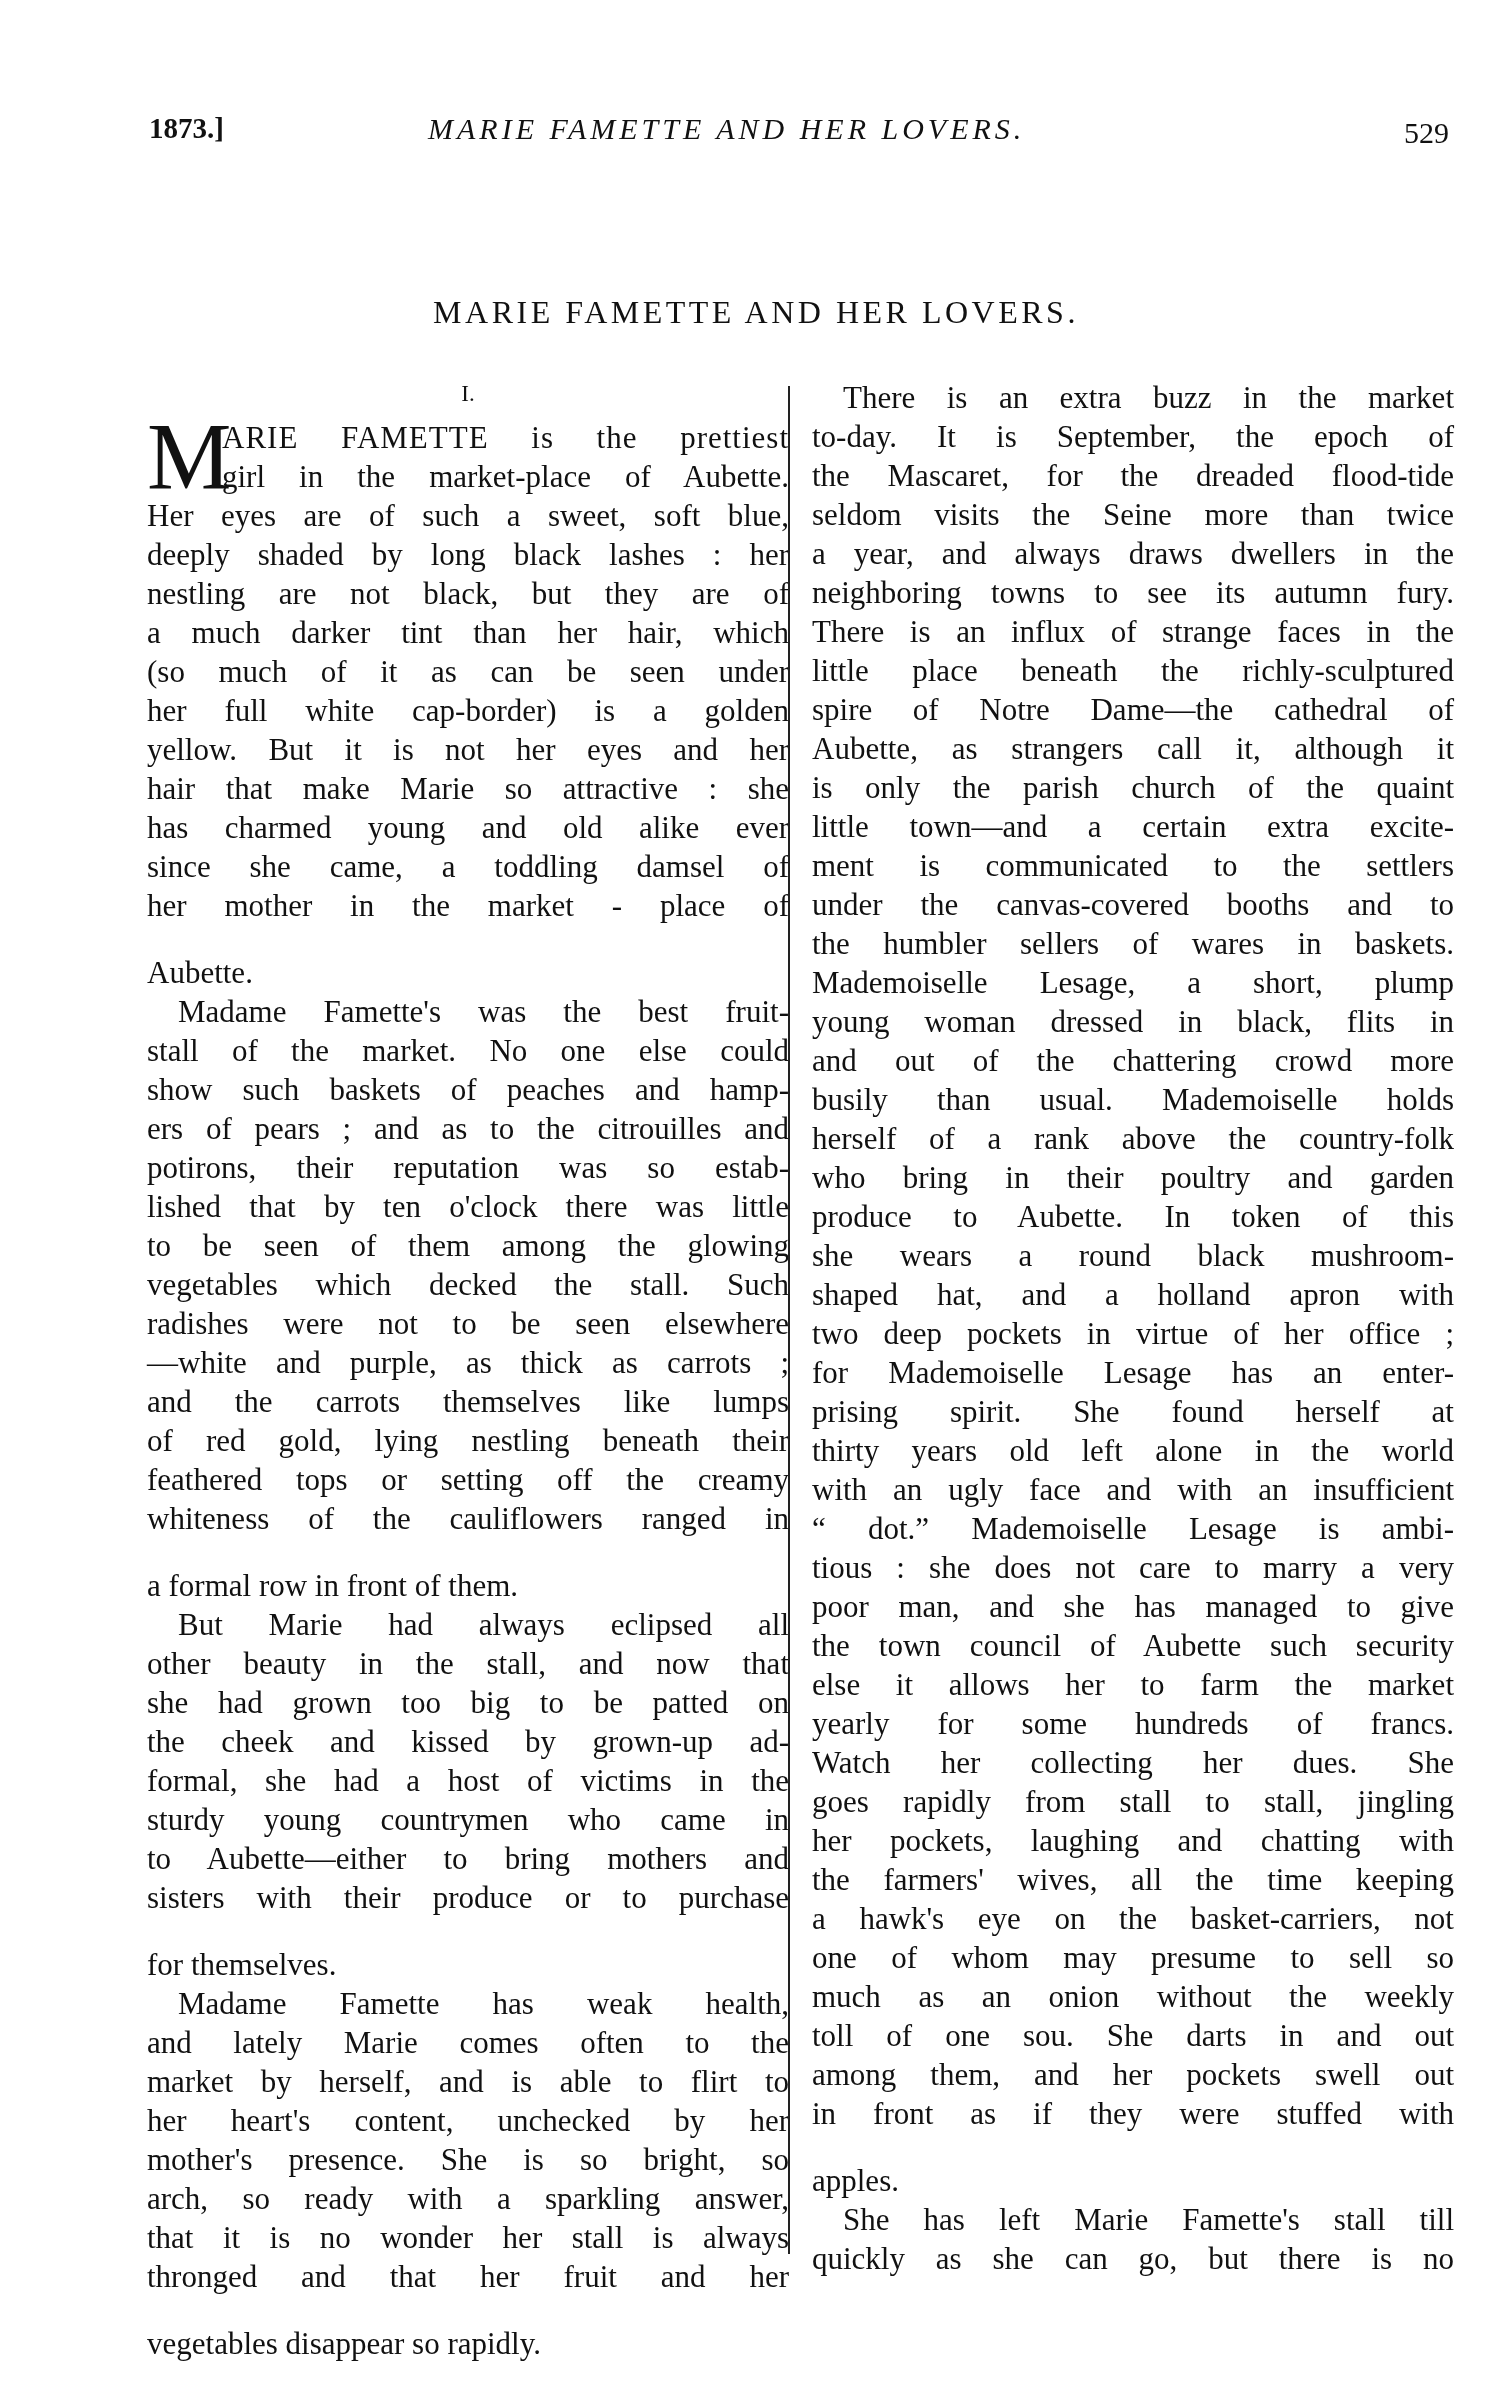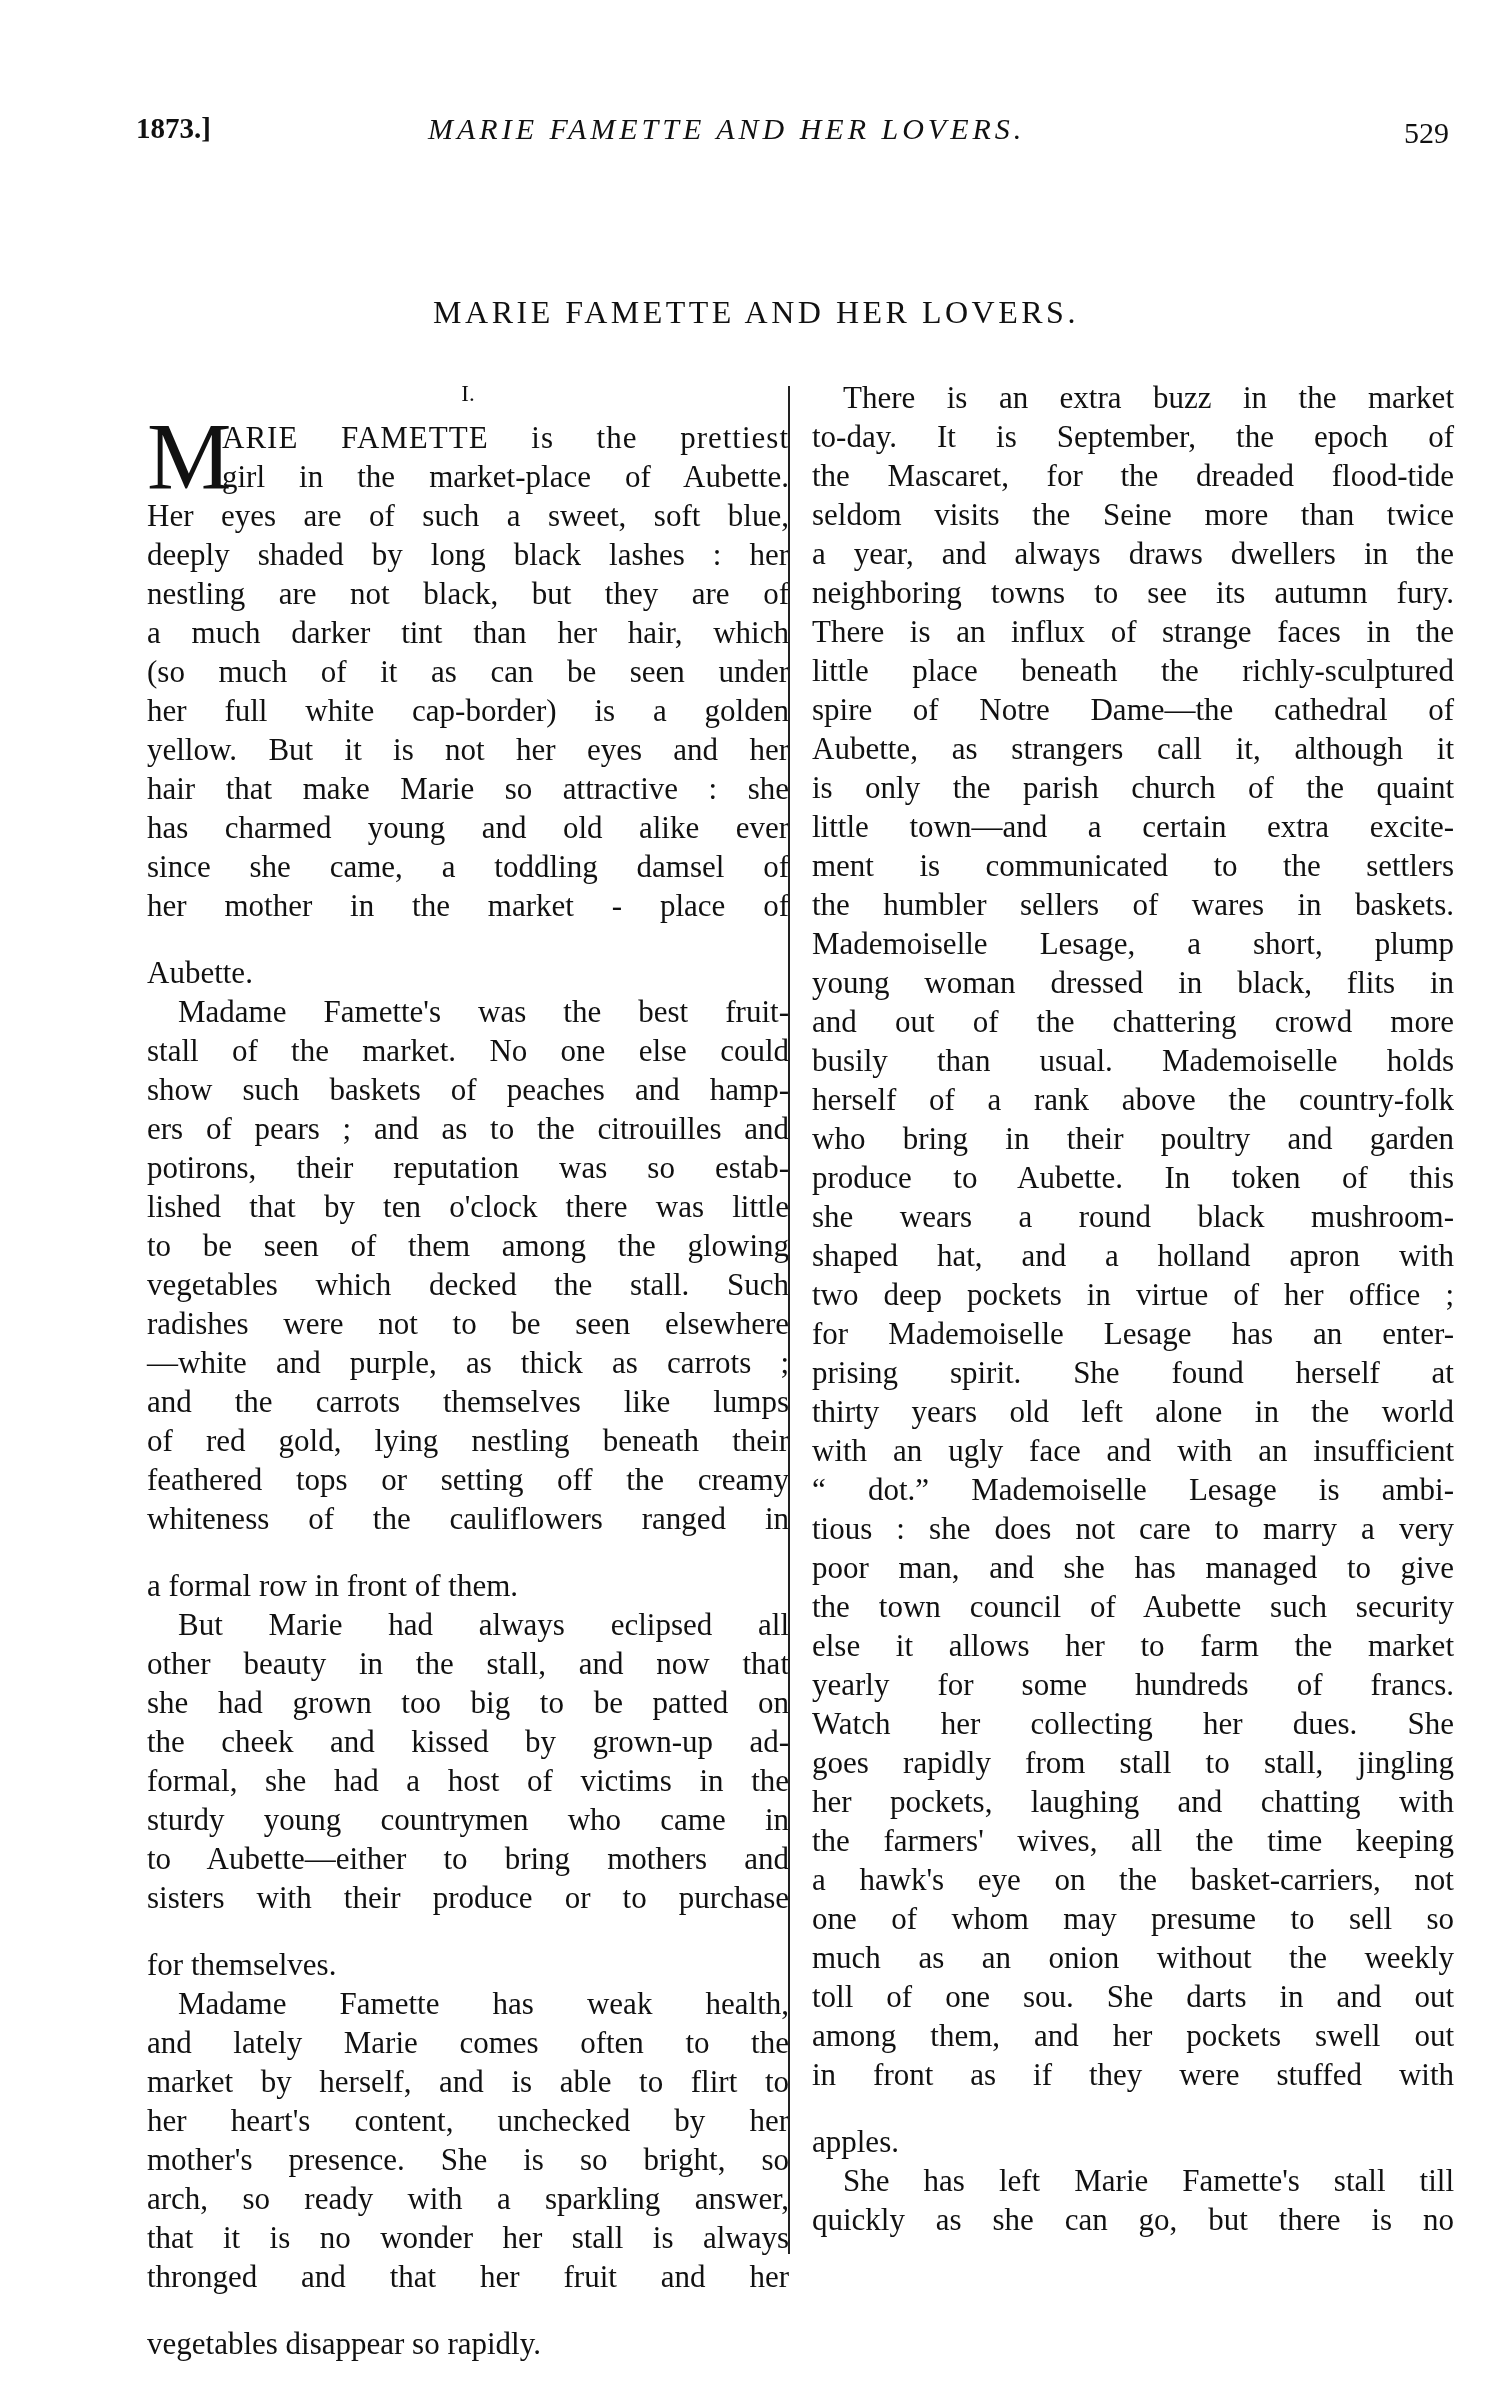--- a/index.html
+++ b/index.html
@@ -1,21 +1,21 @@
 <!DOCTYPE html>
 <html style="font-size:8px"><head>
   <meta charset="utf-8">
   <style>
     html, body { margin: 0; padding: 0; background: #ffffff; }
     body {
       width: 1512px; height: 2401px; position: relative; overflow: hidden;
       font-family: "Liberation Serif", "DejaVu Serif", serif; color: #111111;
     }
     .running-head { position: absolute; top: 112px; left: 0; width: 1512px; height: 40px; }
-    .rh-left { position: absolute; left: 136px; top: 0; font-size: 29px; font-weight: bold; }
+    .rh-left { position: absolute; left: 149px; top: 0; font-size: 29px; font-weight: bold; }
     .rh-center { position: absolute; left: 428px; top: 0; font-size: 30px; font-style: italic; letter-spacing: 4px; }
     .rh-right { position: absolute; left: 1404px; top: 4px; font-size: 30px; }
     .article-title { position: absolute; top: 294px; left: 0; width: 1512px; text-align: center; font-size: 32px; letter-spacing: 3.5px; }
     .col { position: absolute; top: 369px; width: 642px; font-size: 31px; line-height: 39px; }
     .col-left { left: 147px; }
     .col-right { left: 812px; top: 378px; }
     .col-rule { position: absolute; left: 788px; top: 386px; width: 2px; height: 1868px; background: #222222; }
     .section-num { text-align: center; height: 39px; font-size: 23px; line-height: 30px; padding-top: 10px; }
     .line { display: block; text-align: justify; text-align-last: justify; white-space: nowrap; height: 39px; overflow: visible; }
     .line.last { text-align-last: left; margin-top: 28px; }
@@ -102,20 +102,21 @@
       <span class="line">seldom visits the Seine more than twice</span>
       <span class="line">a year, and always draws dwellers in the</span>
       <span class="line">neighboring towns to see its autumn fury.</span>
       <span class="line">There is an influx of strange faces in the</span>
       <span class="line">little place beneath the richly-sculptured</span>
       <span class="line">spire of Notre Dame—the cathedral of</span>
       <span class="line">Aubette, as strangers call it, although it</span>
       <span class="line">is only the parish church of the quaint</span>
       <span class="line">little town—and a certain extra excite-</span>
       <span class="line">ment is communicated to the settlers</span>
+      <span class="line">under the canvas-covered booths and to</span>
       <span class="line">the humbler sellers of wares in baskets.</span>
       <span class="line">Mademoiselle Lesage, a short, plump</span>
       <span class="line">young woman dressed in black, flits in</span>
       <span class="line">and out of the chattering crowd more</span>
       <span class="line">busily than usual.  Mademoiselle holds</span>
       <span class="line">herself of a rank above the country-folk</span>
       <span class="line">who bring in their poultry and garden</span>
       <span class="line">produce to Aubette.  In token of this</span>
       <span class="line">she wears a round black mushroom-</span>
       <span class="line">shaped hat, and a holland apron with</span>

